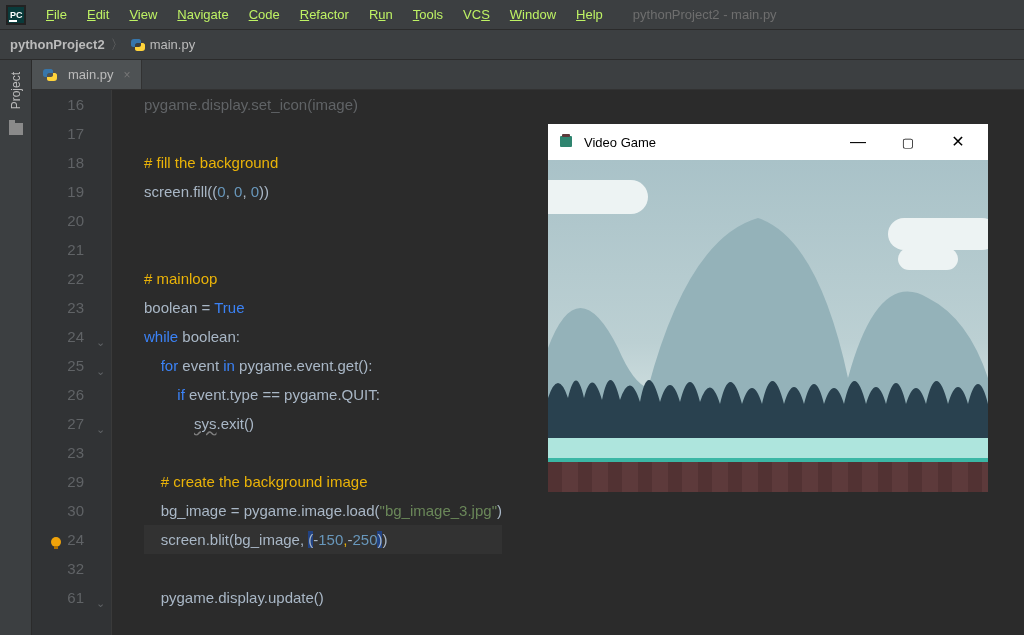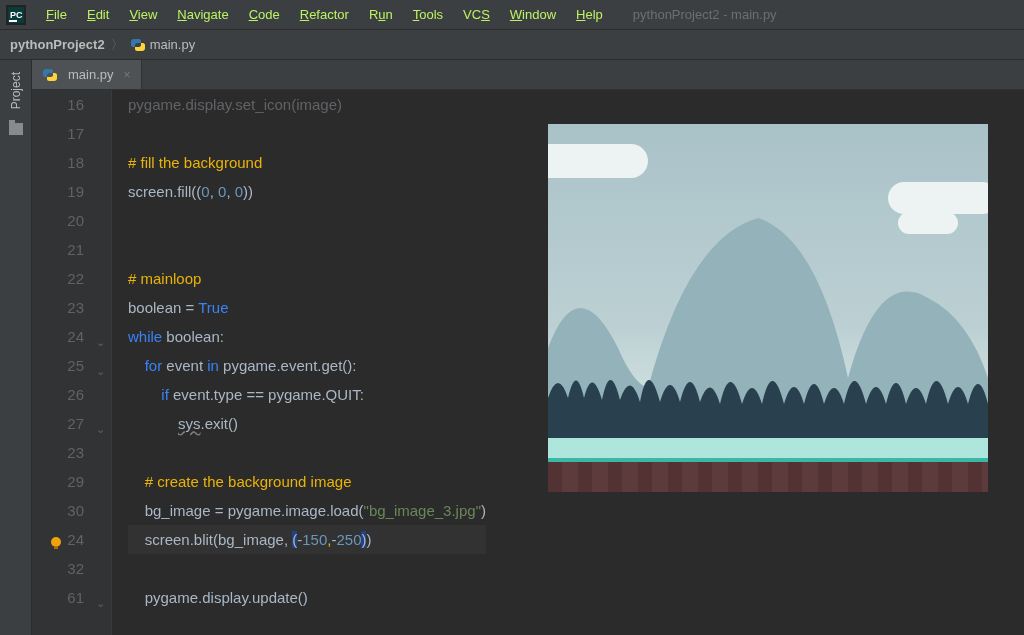--- a/index.html
+++ b/index.html
@@ -138,21 +138,21 @@
   }
   .fold-mark {
     position: absolute; left: 4px;
     font-size: 11px; color: #606366;
   }
   .code {
     padding-left: 16px;
     white-space: pre;
     color: #a9b7c6;
   }
-  .code .row { height: 29px; }
+  .code .row { height: 29px; margin-left: 16px; }
   .current-line { background: #323232; }
   .c-comment { color: #eab308; }
   .c-kw { color: #3b82f6; }
   .c-num { color: #6897bb; }
   .c-str { color: #6a8759; }
   .c-hl { background: #214283; }
   .c-dim { color: #606366; }
   .c-underline { text-decoration: underline wavy #808080; }
 
   
@@ -276,20 +276,33 @@
           <div class="fold-mark" style="top: 267px;">⌄</div>
           <div class="fold-mark" style="top: 325px;">⌄</div>
           <div class="fold-mark" style="top: 499px;">⌄</div>
         </div>
       <div class="code" id="code"><div class="row"><span class="c-dim">pygame.display.set_icon(image)</span></div><div class="row"></div><div class="row"><span class="c-comment"># fill the background</span></div><div class="row">screen.fill((<span class="c-num">0</span>, <span class="c-num">0</span>, <span class="c-num">0</span>))</div><div class="row"></div><div class="row"></div><div class="row"><span class="c-comment"># mainloop</span></div><div class="row">boolean = <span class="c-kw">True</span></div><div class="row"><span class="c-kw">while</span> boolean:</div><div class="row">    <span class="c-kw">for</span> event <span class="c-kw">in</span> pygame.event.get():</div><div class="row">        <span class="c-kw">if</span> event.type == pygame.QUIT:</div><div class="row">            <span class="c-underline">sys</span>.exit()</div><div class="row"></div><div class="row">    <span class="c-comment"># create the background image</span></div><div class="row">    bg_image = pygame.image.load(<span class="c-str">"bg_image_3.jpg"</span>)</div><div class="row current-line">    screen.blit(bg_image, <span class="c-hl">(</span>-<span class="c-num">150</span><span class="c-comment">,</span>-<span class="c-num">250</span><span class="c-hl">)</span>)</div><div class="row"></div><div class="row">    pygame.display.update()</div></div>
     </div>
   </div>
 </div>
 
 <div class="game-window">
+  <div class="gw-title">
+    <span>
+      <svg width="16" height="16" viewBox="0 0 16 16">
+          <rect x="2" y="3" width="12" height="11" rx="1" fill="#2f846f"></rect>
+          <rect x="4" y="1" width="8" height="3" rx="1" fill="#5d3a3b"></rect>
+        </svg>
+    </span>
+    <span class="label">Video Game</span>
+    <span class="gw-spacer"></span>
+    <span class="wbtn">—</span>
+    <span class="wbtn" style="font-size:13px;">▢</span>
+    <span class="wbtn">✕</span>
+  </div>
   <div class="gw-canvas">
     <div class="sky"></div>
     <div class="cloud" style="left:-20px;top:20px;width:120px;height:34px;"></div>
     <div class="cloud" style="right:-10px;top:58px;width:110px;height:32px;"></div>
     <div class="cloud" style="right:30px;top:88px;width:60px;height:22px;"></div>
 
     <svg style="position:absolute;left:0;bottom:54px;width:100%;height:230px;" viewBox="0 0 440 230" preserveAspectRatio="none">
       <path d="M0 230 L0 140 Q30 60 70 140 Q85 175 100 180 Q140 30 210 10 Q270 30 300 170 Q330 60 380 90 Q420 110 440 170 L440 230 Z" fill="#94b2b9"></path>
     </svg>
 

